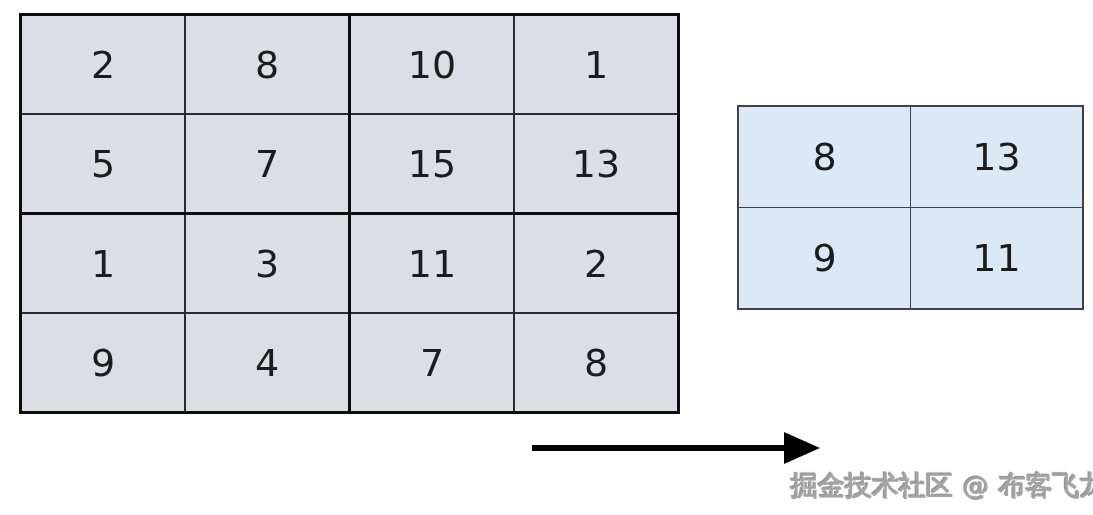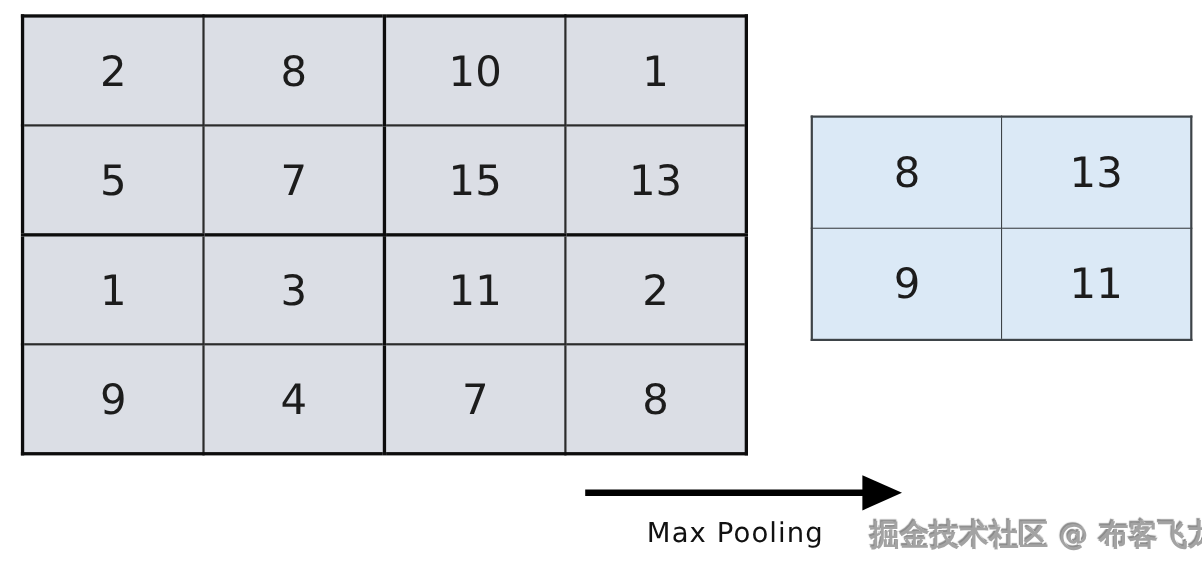--- a/index.html
+++ b/index.html
@@ -136,17 +136,16 @@
       <td>11</td>
     </tr>
   </tbody>
     </table>
 
   <svg class="arrow-svg" viewBox="0 0 300 44" xmlns="http://www.w3.org/2000/svg">
     <line x1="4" y1="22" x2="260" y2="22" stroke="#000000" stroke-width="6"></line>
     <polygon points="256,6 292,22 256,38" fill="#000000"></polygon>
   </svg>
 
-  <div class="pool-label">Max Pooling</div>
 
   <div class="watermark">掘金技术社区 @ 布客飞龙</div>
 
 </div>
 
 </body></html>

